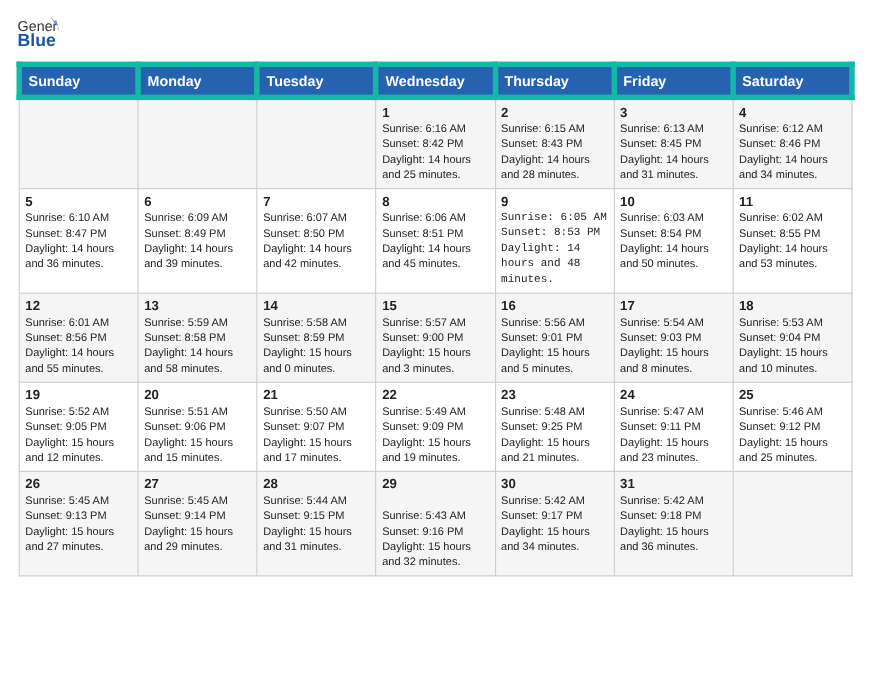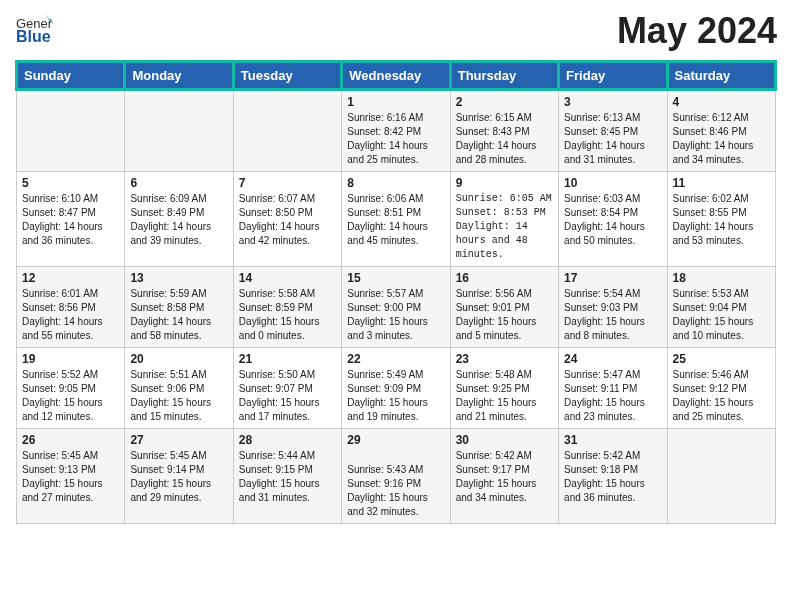--- a/index.html
+++ b/index.html
@@ -44,21 +44,21 @@
       border-collapse: collapse;
       table-layout: fixed;
     }
     thead tr th {
       background-color: #2563b0;
       color: #fff;
       text-align: left;
       padding: 5px 6px;
       font-size: 13px;
       font-weight: bold;
-      border: 3px solid #14b8a6;
+      border: 5px solid #14b8a6;
     }
     tbody tr td {
       vertical-align: top;
       border: 1px solid #ccc;
       padding: 4px 5px;
       font-size: 10.5px;
       color: #222;
       height: 80px;
     }
     tbody tr:nth-child(odd) td {
@@ -84,21 +84,20 @@
 <div class="header">
   <div class="logo">
     <svg class="logo-icon" viewBox="0 0 38 38">
       <text x="1" y="18" font-size="13" font-weight="normal" fill="#333" font-family="Arial">General</text>
       <text x="1" y="32" font-size="16" font-weight="bold" fill="#1a56a0" font-family="Arial">Blue</text>
       <polygon points="30,4 38,14 34,10" fill="#2563b0"></polygon>
       <polygon points="34,10 38,14 36,8" fill="#5b9bd5"></polygon>
     </svg>
   </div>
   <div class="title-area">
-    <div class="month-title">May 2024</div>
   </div>
 </div>
 
 <table>
   <thead>
     <tr>
       <th>Sunday</th>
       <th>Monday</th>
       <th>Tuesday</th>
       <th>Wednesday</th>

